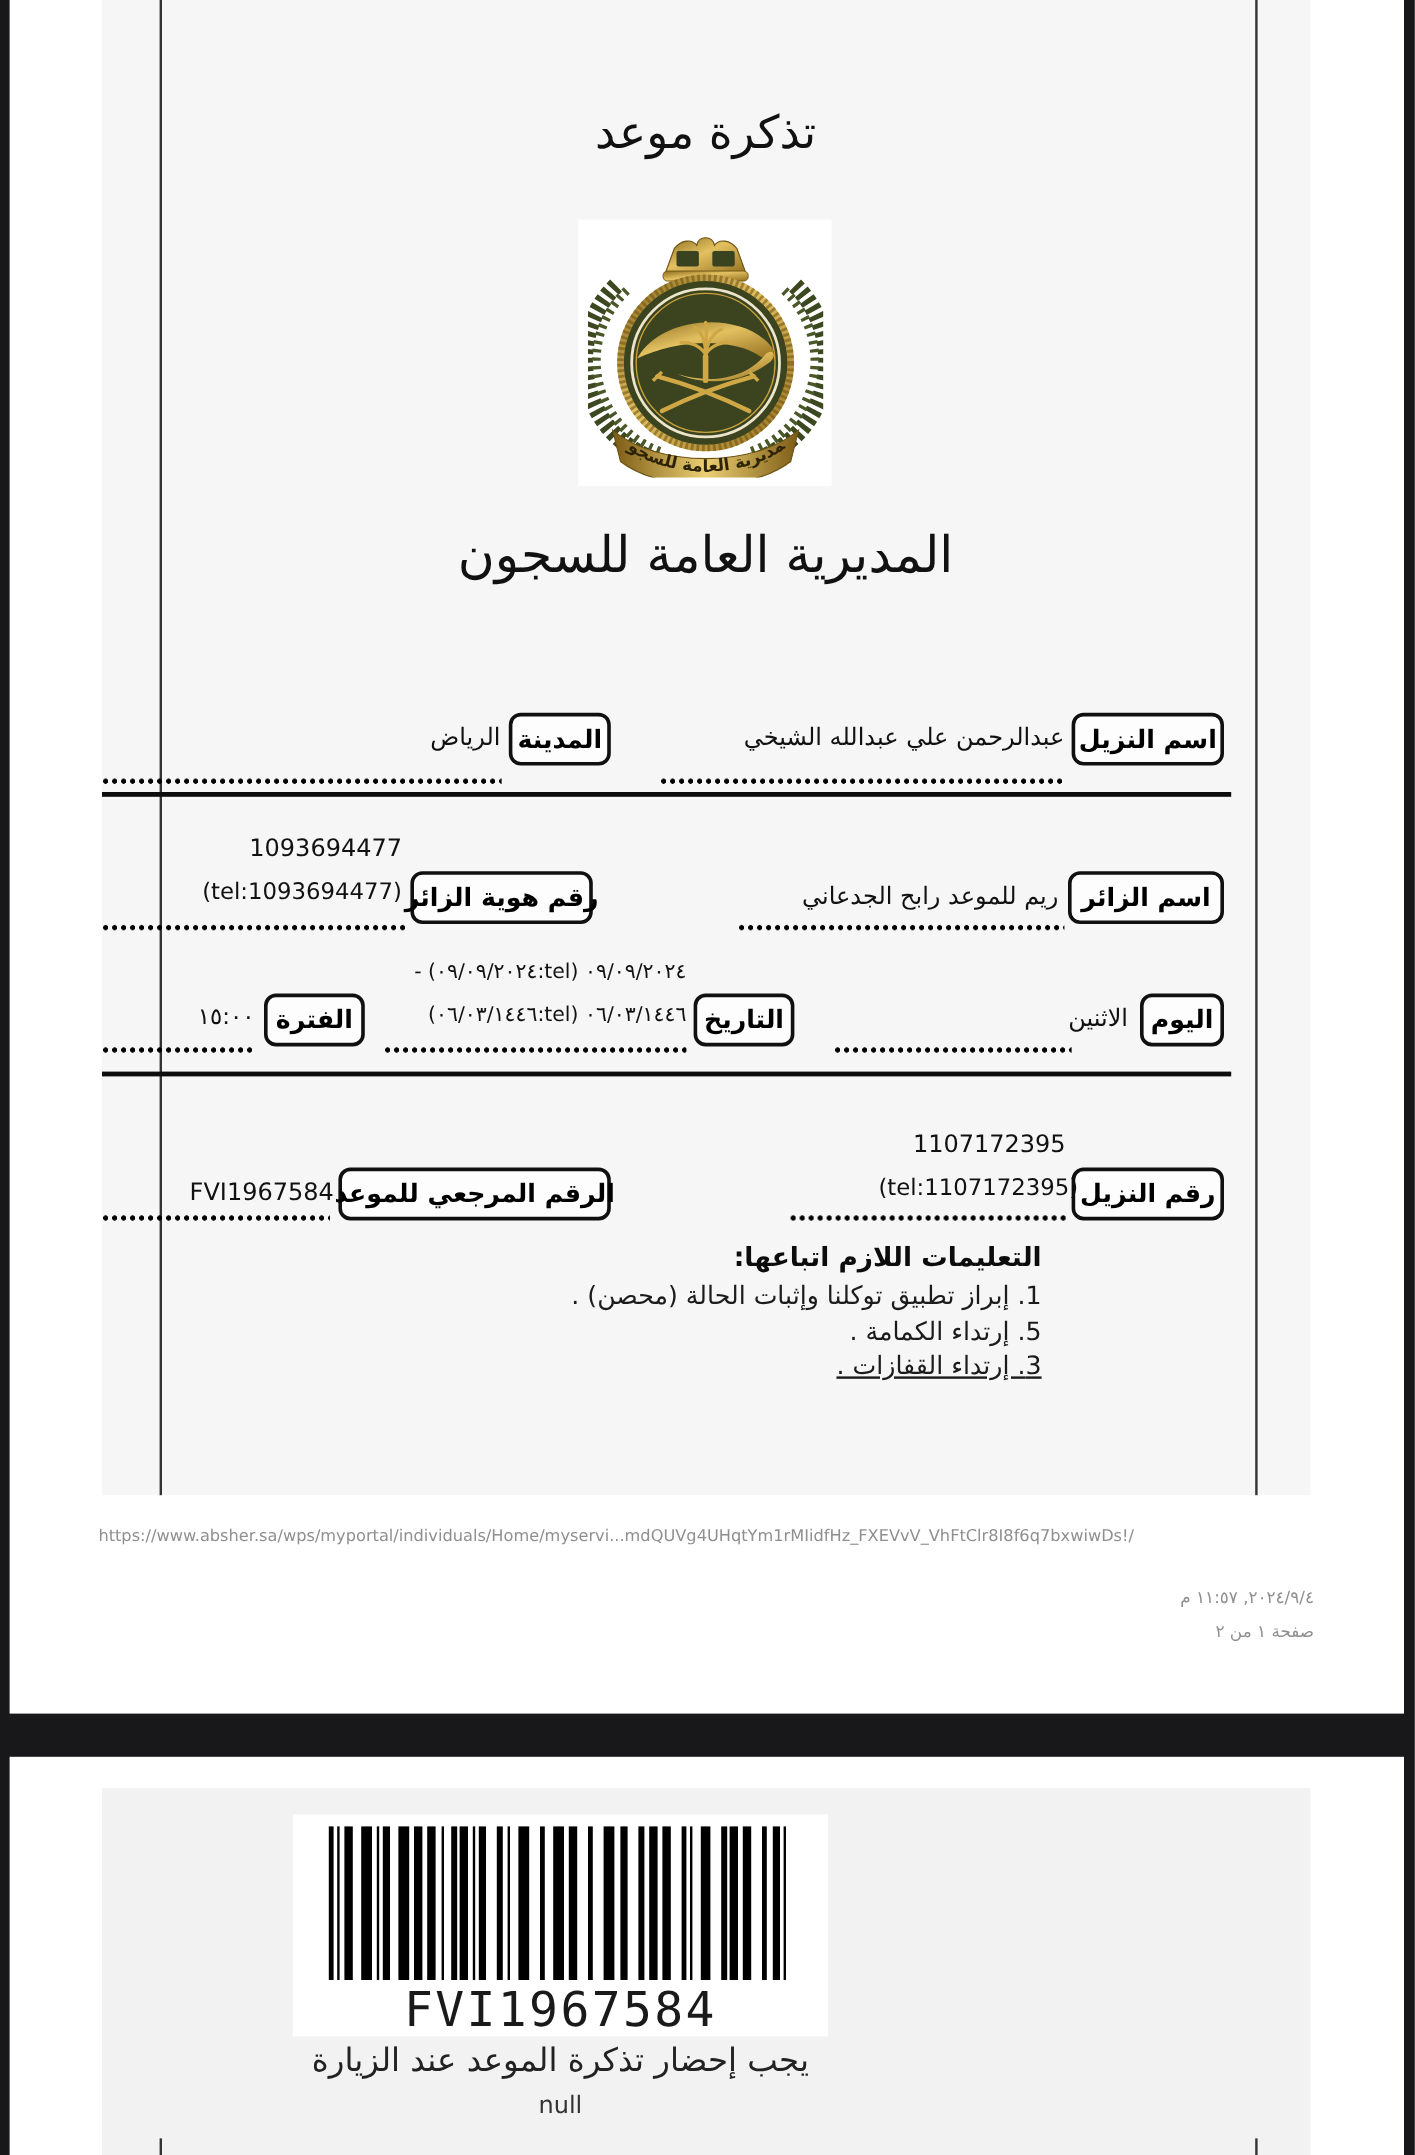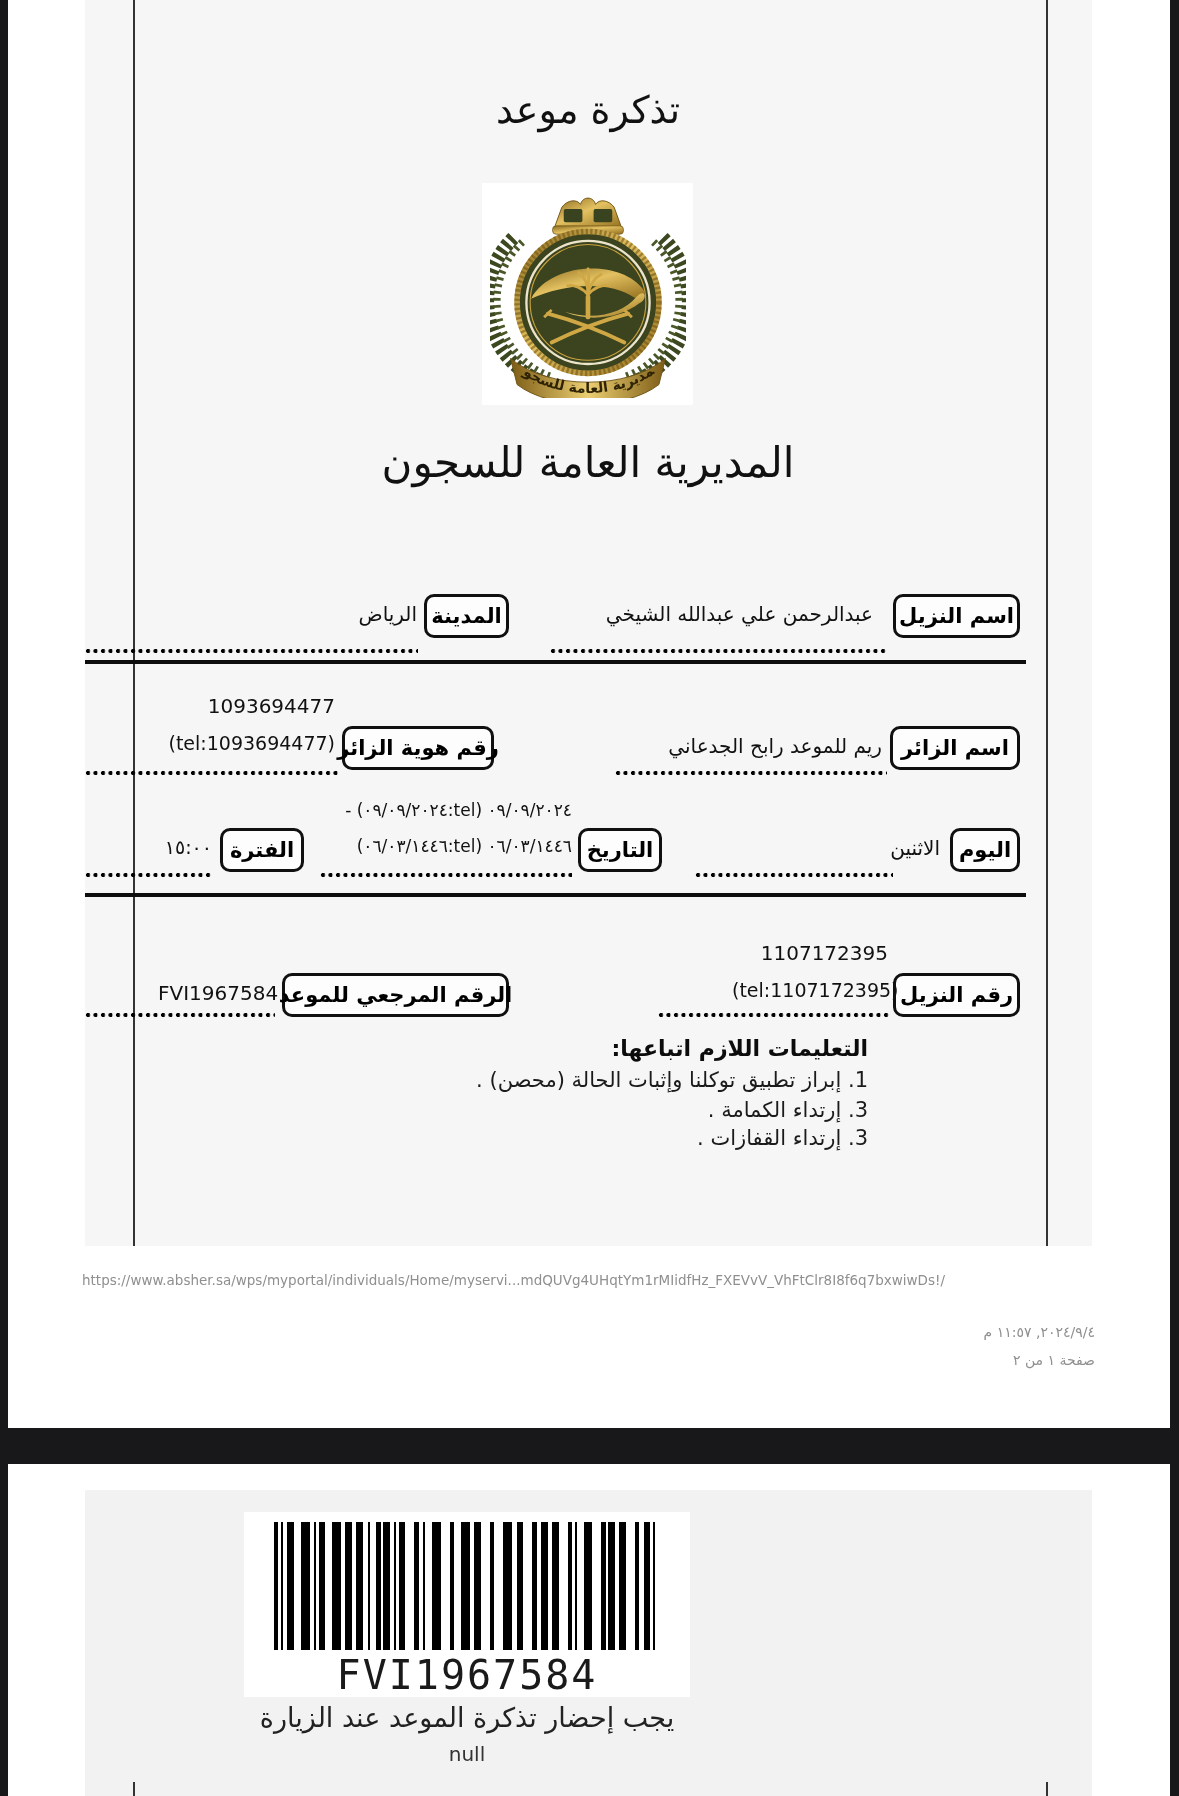--- a/index.html
+++ b/index.html
@@ -116,21 +116,21 @@
         <text font-size="15" fill="#2e2305" font-weight="bold">
           <textPath href="#bCurve" startOffset="50%" text-anchor="middle">المديرية العامة للسجون</textPath>
         </text>
       </g>
     </svg>
   </div>
 
   <div class="abs orgname" style="left:238px;top:438px;width:700px;">المديرية العامة للسجون</div>
 
   <div class="fbox" style="left:893px;top:594px;width:127px;height:44px;">اسم النزيل</div>
-  <div class="fval" style="left:531px;top:602px;width:342px;">عبدالرحمن علي عبدالله الشيخي</div>
+  <div class="fval" style="left:545px;top:602px;width:342px;">عبدالرحمن علي عبدالله الشيخي</div>
   <div class="dots" style="left:550px;top:648px;width:338px;"></div>
 
   <div class="fbox" style="left:424px;top:594px;width:85px;height:44px;">المدينة</div>
   <div class="fval" style="left:355px;top:602px;width:62px;">الرياض</div>
   <div class="dots" style="left:85px;top:648px;width:333px;"></div>
 
   <div class="hline" style="left:85px;top:660px;width:941px;"></div>
 
   <div class="fbox" style="left:890px;top:726px;width:130px;height:44px;">اسم الزائر</div>
   <div class="fval" style="left:635px;top:734px;width:247px;">ريم للموعد رابح الجدعاني</div>
@@ -160,22 +160,22 @@
   <div class="numval" style="left:758px;top:941px;width:130px;">1107172395</div>
   <div class="telval" style="left:732px;top:979px;width:156px;">(tel:1107172395)</div>
   <div class="dots" style="left:658px;top:1012px;width:232px;"></div>
 
   <div class="fbox" style="left:282px;top:973px;width:227px;height:44px;">الرقم المرجعي للموعد</div>
   <div class="numval" style="left:158px;top:981px;width:118px;">FVI1967584</div>
   <div class="dots" style="left:85px;top:1012px;width:190px;"></div>
 
   <div class="insthead" style="left:568px;top:1036px;width:300px;">التعليمات اللازم اتباعها:</div>
   <div class="institem" style="left:470px;top:1068px;width:398px;">1. إبراز تطبيق توكلنا وإثبات الحالة (محصن) .</div>
-  <div class="institem" style="left:470px;top:1098px;width:398px;">3. إرتداء الكمامة .</div>
-  <div class="institem" style="left:470px;top:1126px;width:398px;">3. إرتداء القفازات .</div>
+  <div class="institem" style="left:470px;top:1098px;width:398px;">5. إرتداء الكمامة .</div>
+  <div class="institem" style="left:470px;top:1126px;width:398px;text-decoration:underline;">3. إرتداء القفازات .</div>
 
   <div class="footer-url" style="left:82px;top:1272px;">https://www.absher.sa/wps/myportal/individuals/Home/myservi...mdQUVg4UHqtYm1rMIidfHz_FXEVvV_VhFtClr8I8f6q7bxwiwDs!/</div>
   <div class="footer-rtl" style="left:890px;top:1324px;width:205px;">٢٠٢٤/٩/٤, ١١:٥٧ م</div>
   <div class="footer-rtl" style="left:890px;top:1352px;width:205px;">صفحة ١ من ٢</div>
 
   <div class="sheet" id="sheet2">
     <div class="pdfarea" id="pdf2"></div>
   </div>
 
   <div id="barcodebox">

